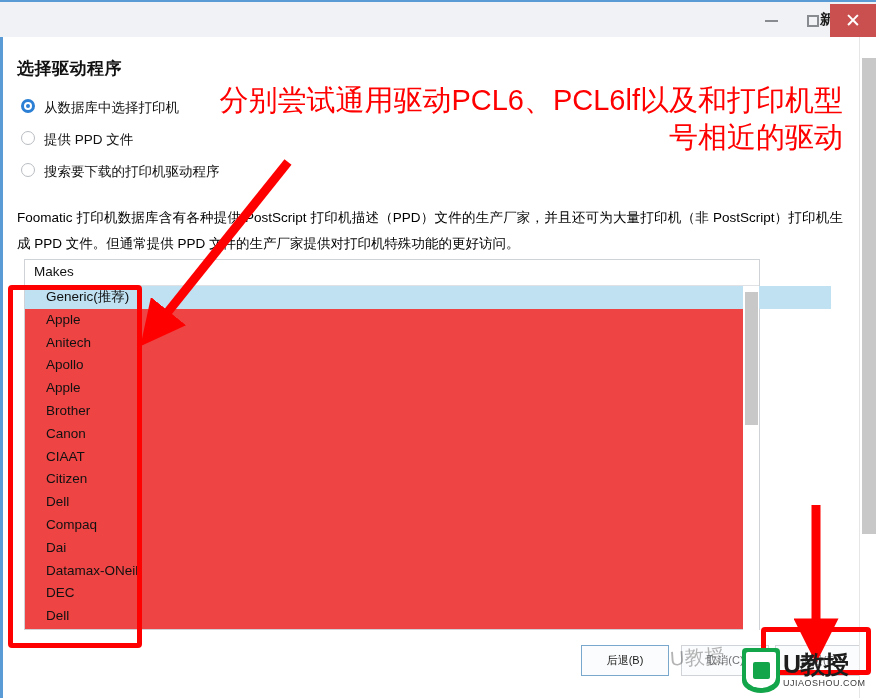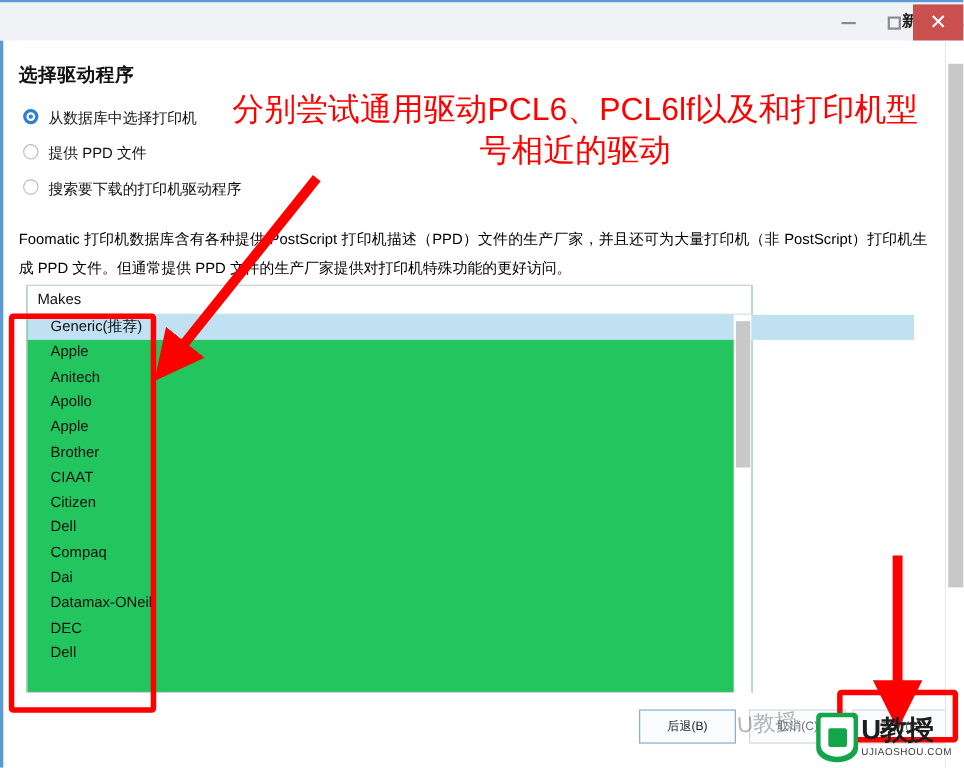--- a/index.html
+++ b/index.html
@@ -148,24 +148,24 @@
     font-size: 13.5px;
     line-height: 26px;
     color: #000000;
     text-align: justify;
   }
 
   
   #makes-panel {
     position: absolute;
     left: 21px; top: 222px;
-    width: 660px;
+    width: 736px;
     height: 371px;
     border: 1px solid #cfd2d6;
-    background: #22c55e;
+    background: #ef4444;
     box-sizing: border-box;
   }
   #makes-header {
     position: absolute;
     left: 0; top: 0;
     width: 100%;
     height: 26px;
     border-bottom: 1px solid #dfe1e4;
     box-sizing: border-box;
     background: #ffffff;
@@ -274,21 +274,21 @@
     pointer-events: none;
   }
   #annot-text {
     position: absolute;
     left: 203px; top: 82px;
     width: 640px;
     font-size: 29px;
     line-height: 37px;
     color: #ff0000;
     font-weight: 500;
-    text-align: center;
+    text-align: right;
   }
   .red-box {
     position: absolute;
     border: 5px solid #ff0000;
     border-radius: 4px;
     box-sizing: border-box;
   }
   #red-box-list {
     left: 8px; top: 285px;
     width: 134px; height: 363px;
@@ -402,20 +402,21 @@
       <div id="makes-header">
         <span id="makes-header-label">Makes</span>
       </div>
       <div id="makes-list">
           <div class="make-item selected">Generic(推荐)</div>
           <div class="make-item">Apple</div>
           <div class="make-item">Anitech</div>
           <div class="make-item">Apollo</div>
           <div class="make-item">Apple</div>
           <div class="make-item">Brother</div>
+          <div class="make-item">Canon</div>
           <div class="make-item">CIAAT</div>
           <div class="make-item">Citizen</div>
           <div class="make-item">Dell</div>
           <div class="make-item">Compaq</div>
           <div class="make-item">Dai</div>
           <div class="make-item">Datamax-ONeil</div>
           <div class="make-item">DEC</div>
           <div class="make-item">Dell</div>
         </div>
       <div id="makes-scrollbar">

